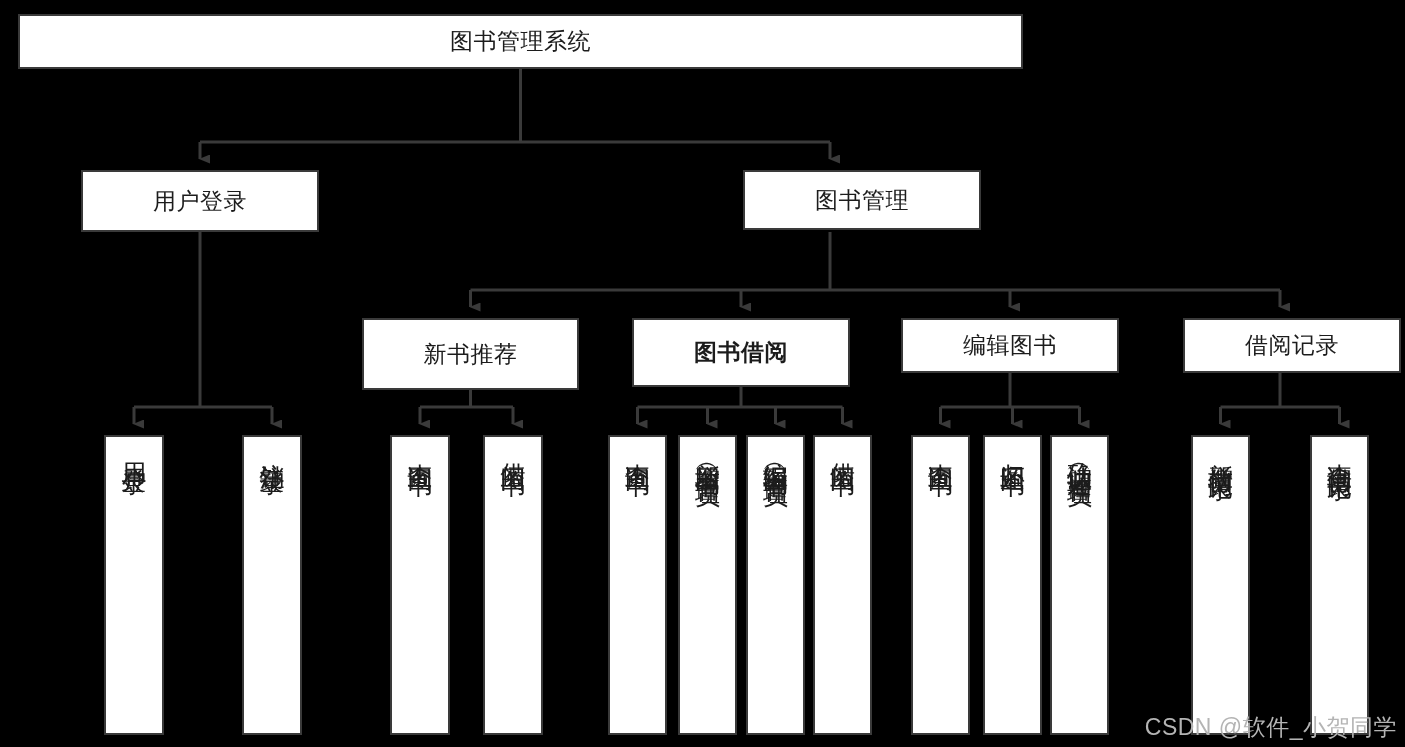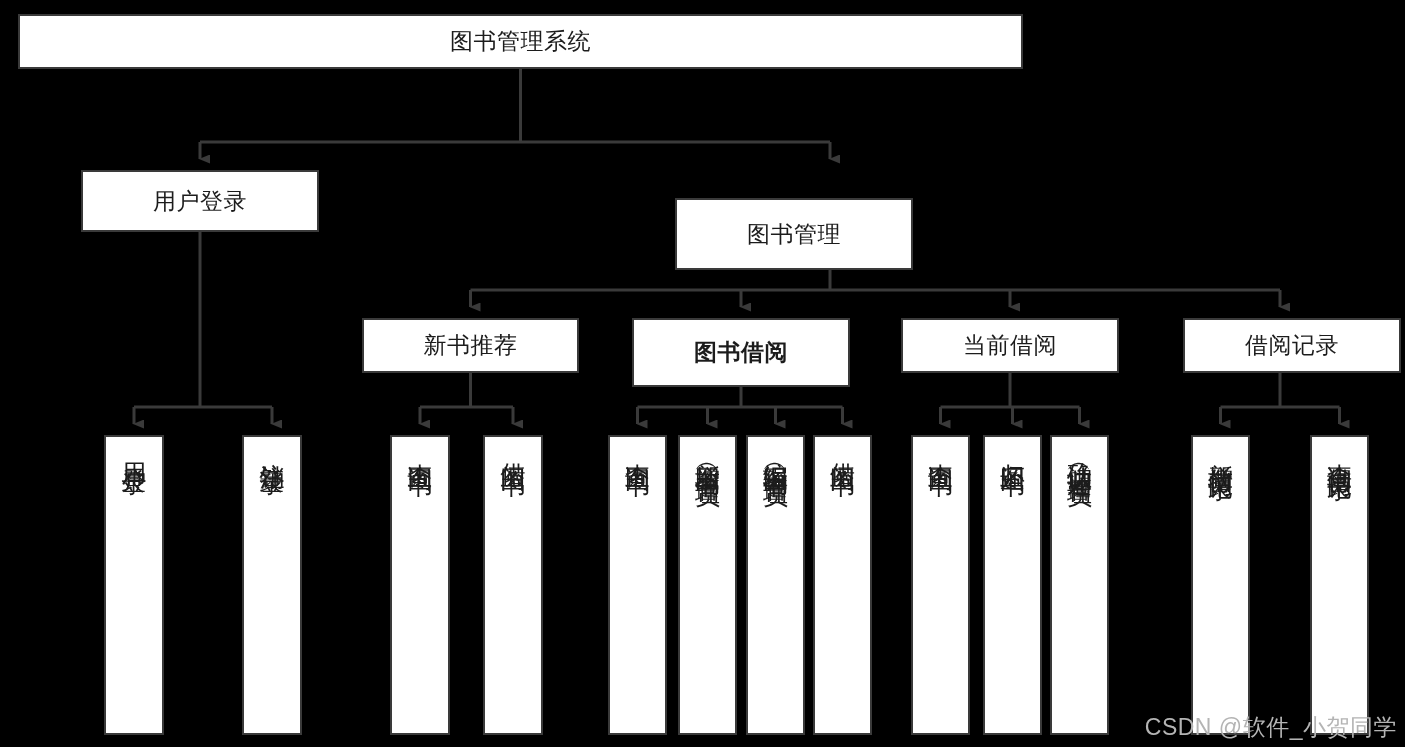--- a/index.html
+++ b/index.html
@@ -118,33 +118,33 @@
   </svg>
 
   <div class="node h-node" style="left:18px; top:14px; width:1005px; height:55px;">
     <span class="node-label">图书管理系统</span>
   </div>
 
   <div id="l2-layer">
       <div class="node h-node" style="left: 81px; top: 170px; width: 238px; height: 62px;">
         <span class="node-label">用户登录</span>
       </div>
-      <div class="node h-node" style="left: 675px; top: 170px; width: 238px; height: 72px; margin-top: 28px;">
+      <div class="node h-node" style="left: 743px; top: 170px; width: 238px; height: 60px;">
         <span class="node-label">图书管理</span>
       </div>
     </div>
   <div id="l3-layer">
-      <div class="node h-node" style="left: 362px; top: 318px; width: 217px; height: 55px;">
+      <div class="node h-node" style="left: 362px; top: 318px; width: 217px; height: 72px;">
         <span class="node-label">新书推荐</span>
       </div>
       <div class="node h-node" style="left: 632px; top: 318px; width: 218px; height: 69px; font-weight: bold;">
         <span class="node-label">图书借阅</span>
       </div>
       <div class="node h-node" style="left: 901px; top: 318px; width: 218px; height: 55px;">
-        <span class="node-label">当前借阅</span>
+        <span class="node-label">编辑图书</span>
       </div>
       <div class="node h-node" style="left: 1138px; top: 318px; width: 218px; height: 55px; margin-left: 45px;">
         <span class="node-label">借阅记录</span>
       </div>
     </div>
   <div id="leaf-layer">
       <div class="node v-node" style="left: 104px; top: 435px; width: 60px; height: 300px;">
         <span class="node-label">用户登录</span>
       </div>
       <div class="node v-node" style="left: 242px; top: 435px; width: 60px; height: 300px;">

